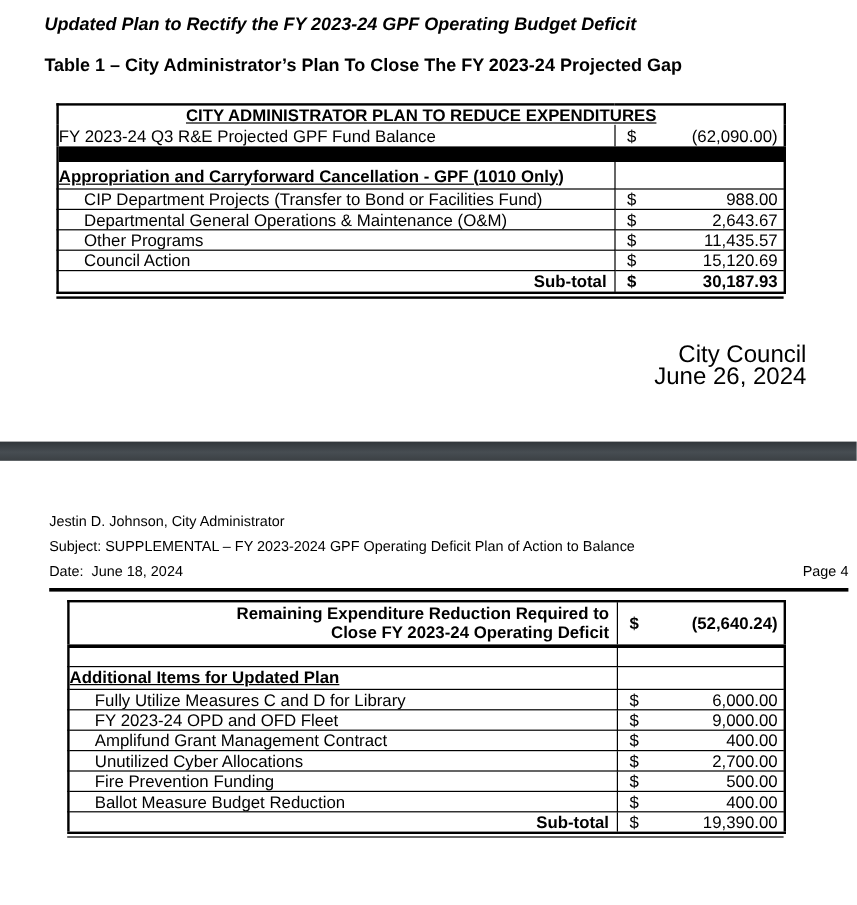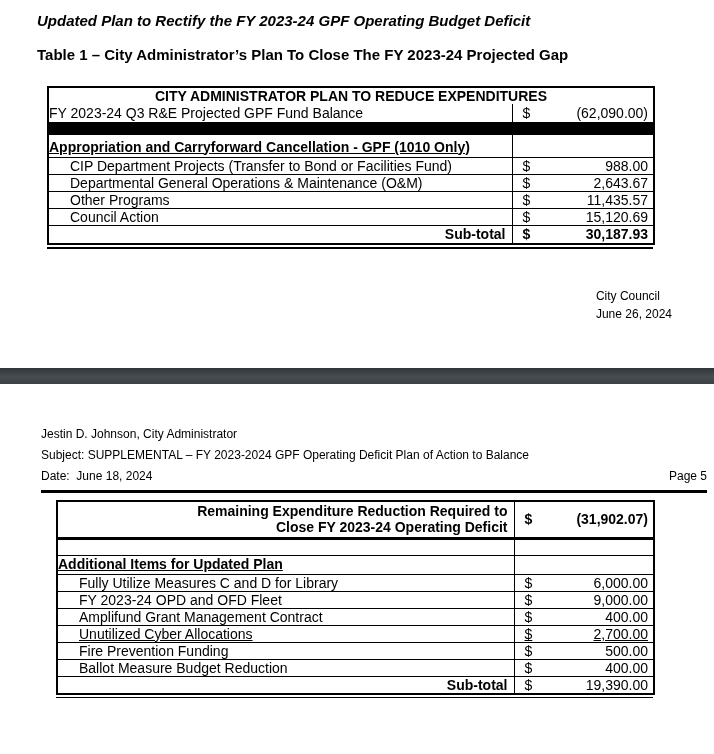--- a/index.html
+++ b/index.html
@@ -16,27 +16,27 @@
   
   table.budget{border-collapse:collapse;table-layout:fixed;border:2px solid #000;}
   table.budget td{padding:0;vertical-align:middle;font-size:14px;line-height:16px;overflow:hidden;}
   td.desc{border-right:1.5px solid #000;padding-left:5px;}
   td.desc.indent{padding-left:21px;}
   td.desc.right{ text-align:right;padding-right:6px;}
   tr.rowline td{border-bottom:1px solid #000;}
   .section-label{font-weight:bold;text-decoration:underline;}
   .bold{font-weight:bold;margin-left:20px;}
   
-  td.thead{ text-align:center;font-weight:bold;padding:0;}
+  td.thead{ text-align:center;font-weight:bold;text-decoration:underline;padding:0;}
   
   .amt{display:flex;justify-content:space-between;align-items:center;padding:0 5px 0 10px;}
   .blackbar{background:#000;height:13px;}
   
   .dbl{height:1.5px;background:#000;margin-top:2px;}
-  .signoff{right:42px;top:287px;text-align:left;font-size:12px;line-height:18px;}
+  .signoff{right:42px;top:287px;text-align:right;font-size:20px;line-height:18px;}
   
   .pagebar{left:0;top:368px;width:714px;height:16px;
     background:linear-gradient(180deg,#31363a 0%,#474d52 55%,#3b4044 100%);}
   
   .p2head{left:41px;top:424px;width:666px;font-size:12px;line-height:21px;}
   .p2head .row{display:flex;justify-content:space-between;}
   .p2rule{left:41px;top:490px;width:666px;height:2.5px;background:#000;}
   .keepspace{white-space:pre-wrap;}
   .twoline{line-height:17px;padding-top:2px;padding-bottom:2px;}
 </style>
@@ -127,41 +127,41 @@
   <div>June 26, 2024</div>
 </div>
 
 <div class="abs pagebar"></div>
 
 <div class="abs p2head">
   <div>Jestin D. Johnson, City Administrator</div>
   <div>Subject: SUPPLEMENTAL – FY 2023-2024 GPF Operating Deficit Plan of Action to Balance</div>
   <div class="row">
     <span class="keepspace">Date:  June 18, 2024</span>
-    <span>Page 5</span>
+    <span>Page 4</span>
   </div>
 </div>
 <div class="abs p2rule"></div>
 
 <div class="abs" style="left:56px;top:500px;width:597px;">
   <table class="budget" style="width:597px;">
     <colgroup>
         <col style="width:457px;">
         <col style="width:140px;">
       </colgroup>
     <tbody>
         <tr style="height:37px;">
       <td class="desc right bold twoline" style="border-bottom:3px solid #000;">
         <div>Remaining Expenditure Reduction Required to</div>
         <div>Close FY 2023-24 Operating Deficit</div>
       </td>
       <td class="bold" style="border-bottom:3px solid #000;">
             <div class="amt">
               <span>$</span>
-              <span>(31,902.07)</span>
+              <span>(52,640.24)</span>
             </div>
           </td>
     </tr>
     <tr class="rowline" style="height:17px;">
       <td class="desc"></td>
       <td></td>
     </tr>
     <tr class="rowline" style="height:18px;">
       <td class="desc" style="vertical-align:bottom;padding-bottom:2px;"><span class="section-label">Additional Items for Updated Plan</span></td>
       <td></td>
@@ -186,21 +186,21 @@
     </tr>
     <tr class="rowline" style="height:17px;">
       <td class="desc indent">Amplifund Grant Management Contract</td>
       <td>
             <div class="amt">
               <span>$</span>
               <span>400.00</span>
             </div>
           </td>
     </tr>
-    <tr class="rowline" style="height:17px;text-decoration:underline;">
+    <tr class="rowline" style="height:17px;">
       <td class="desc indent">Unutilized Cyber Allocations</td>
       <td>
             <div class="amt">
               <span>$</span>
               <span>2,700.00</span>
             </div>
           </td>
     </tr>
     <tr class="rowline" style="height:17px;">
       <td class="desc indent">Fire Prevention Funding</td>

